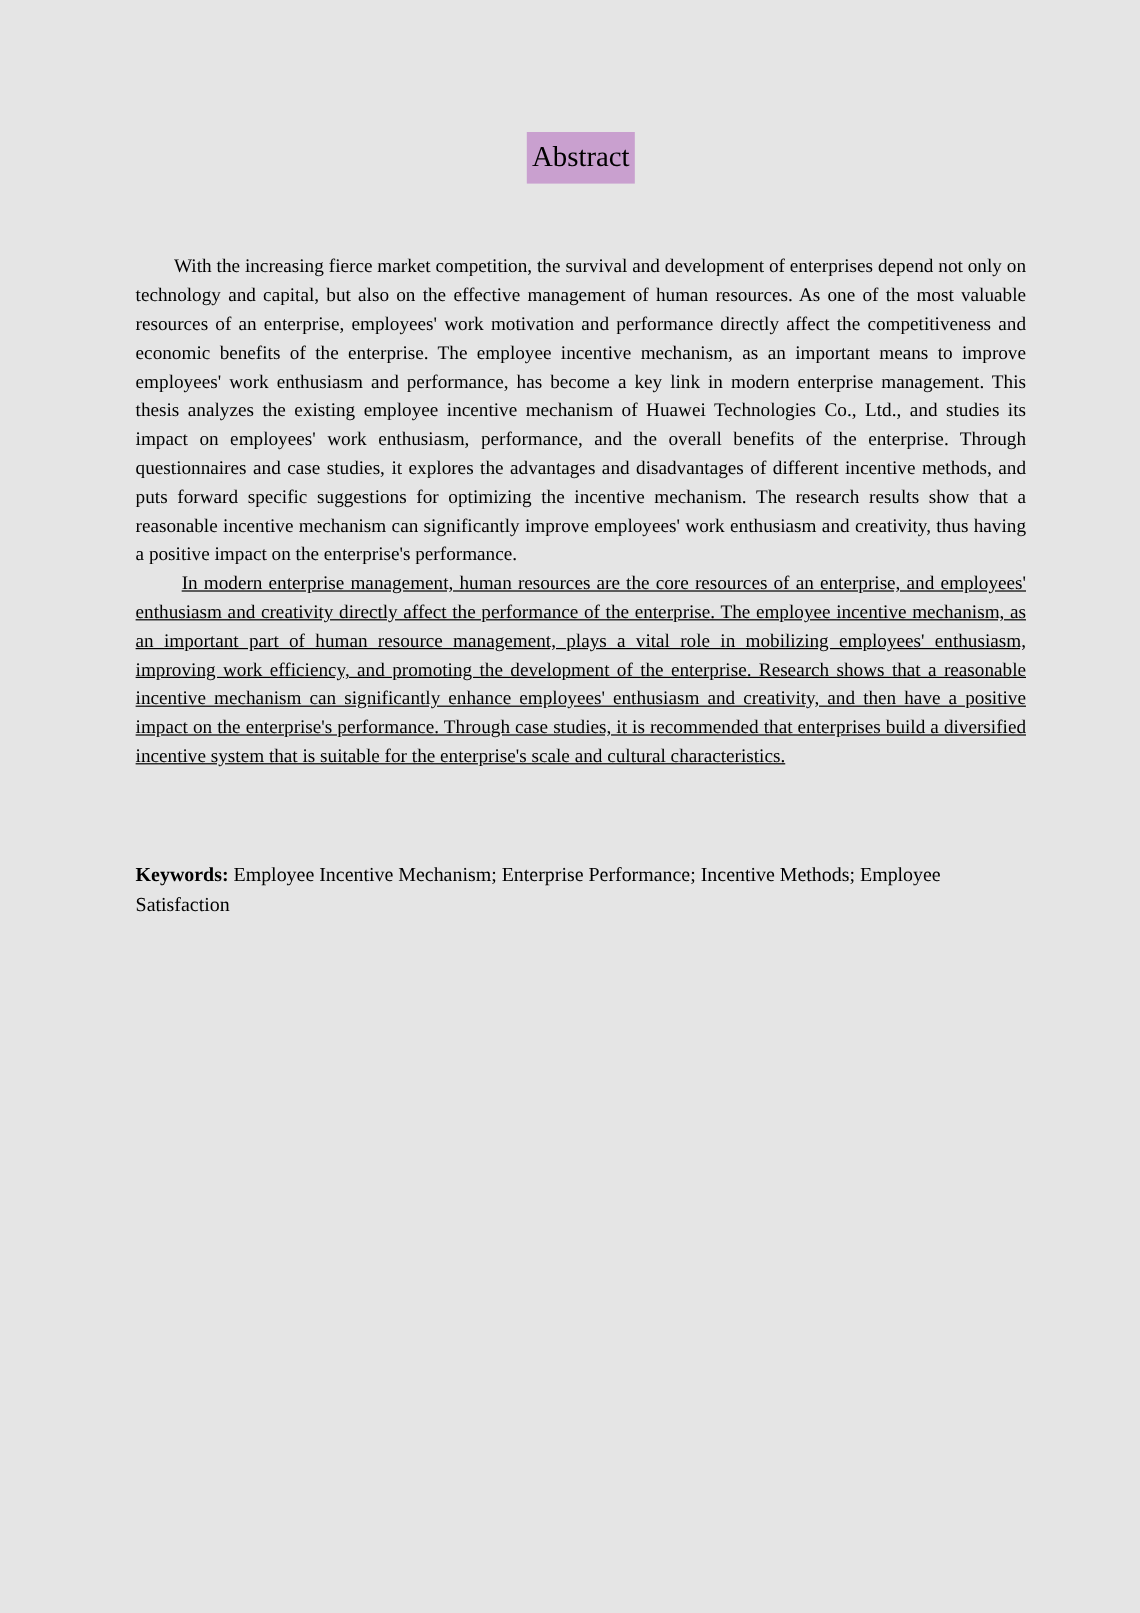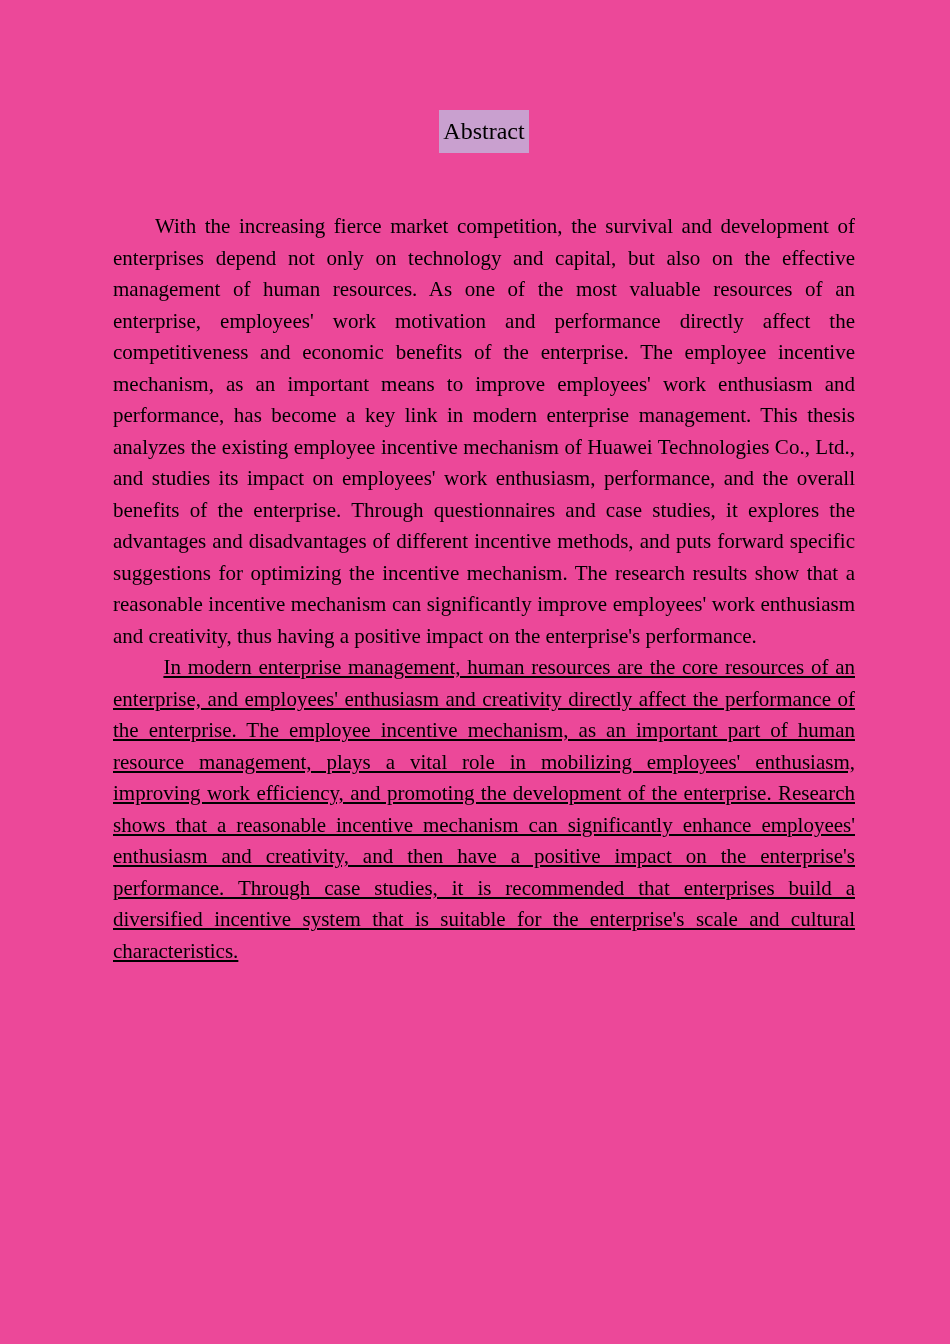--- a/index.html
+++ b/index.html
@@ -5,39 +5,39 @@
   html, body {
     margin: 0;
     padding: 0;
     background: #ffffff;
   }
   .page {
     position: relative;
     width: 950px;
     height: 1344px;
     margin: 0 auto;
-    background: #ec4899;
+    background: #e5e5e5;
     font-family: "Liberation Serif", "DejaVu Serif", serif;
     color: #000000;
     box-sizing: border-box;
     padding: 110px 95px 0 113px;
   }
   .title-row {
     text-align: center;
     margin: 0 0 58px 0;
   }
   .title-highlight {
     display: inline-block;
     font-size: 24px;
     line-height: 1.8;
     padding: 0 4px;
     
   }
   .body-text p {
-    font-size: 21px;
+    font-size: 16px;
     line-height: 1.5;
     margin: 0;
     text-align: justify;
   }
   p.para-1 { text-indent: 2em; }
   p.para-2 { text-indent: 2.4em; text-decoration: underline; }
   .keywords {
     margin-top: 74px;
     font-size: 16.6px;
     line-height: 1.5;
@@ -52,14 +52,17 @@
 
   <div class="title-row">
     <span class="title-highlight" style="background-color: rgb(201, 160, 207);">Abstract</span>
   </div>
 
   <div class="body-text">
     <p class="para-1">With the increasing fierce market competition, the survival and development of enterprises depend not only on technology and capital, but also on the effective management of human resources. As one of the most valuable resources of an enterprise, employees' work motivation and performance directly affect the competitiveness and economic benefits of the enterprise. The employee incentive mechanism, as an important means to improve employees' work enthusiasm and performance, has become a key link in modern enterprise management. This thesis analyzes the existing employee incentive mechanism of Huawei Technologies Co., Ltd., and studies its impact on employees' work enthusiasm, performance, and the overall benefits of the enterprise. Through questionnaires and case studies, it explores the advantages and disadvantages of different incentive methods, and puts forward specific suggestions for optimizing the incentive mechanism. The research results show that a reasonable incentive mechanism can significantly improve employees' work enthusiasm and creativity, thus having a positive impact on the enterprise's performance.</p>
     <p class="para-2">In modern enterprise management, human resources are the core resources of an enterprise, and employees' enthusiasm and creativity directly affect the performance of the enterprise. The employee incentive mechanism, as an important part of human resource management, plays a vital role in mobilizing employees' enthusiasm, improving work efficiency, and promoting the development of the enterprise. Research shows that a reasonable incentive mechanism can significantly enhance employees' enthusiasm and creativity, and then have a positive impact on the enterprise's performance. Through case studies, it is recommended that enterprises build a diversified incentive system that is suitable for the enterprise's scale and cultural characteristics.</p>
   </div>
 
+  <div class="keywords">
+    <span class="kw-label">Keywords:</span><span> Employee Incentive Mechanism; Enterprise Performance; Incentive Methods; Employee Satisfaction</span>
+  </div>
 
 </div>
 
 </body></html>

